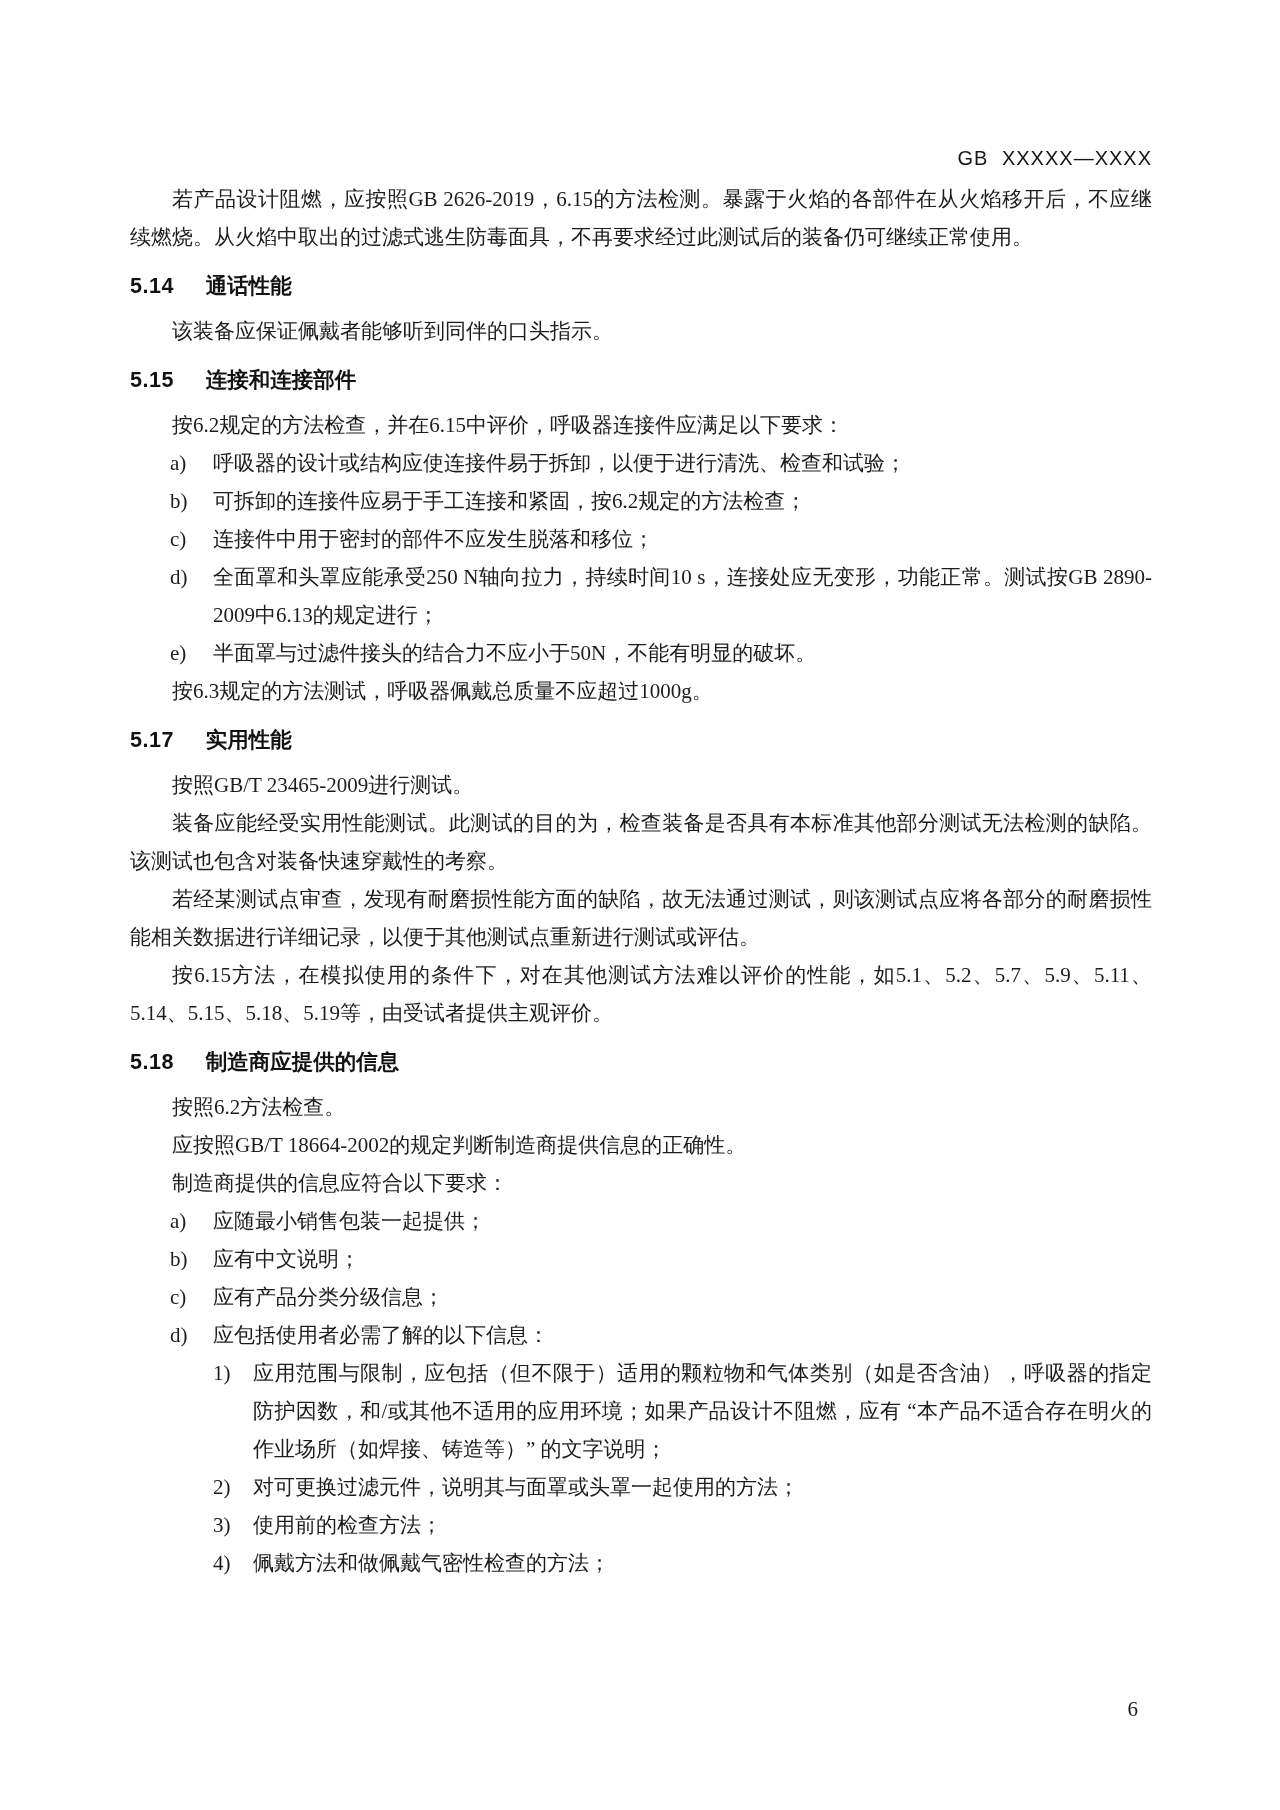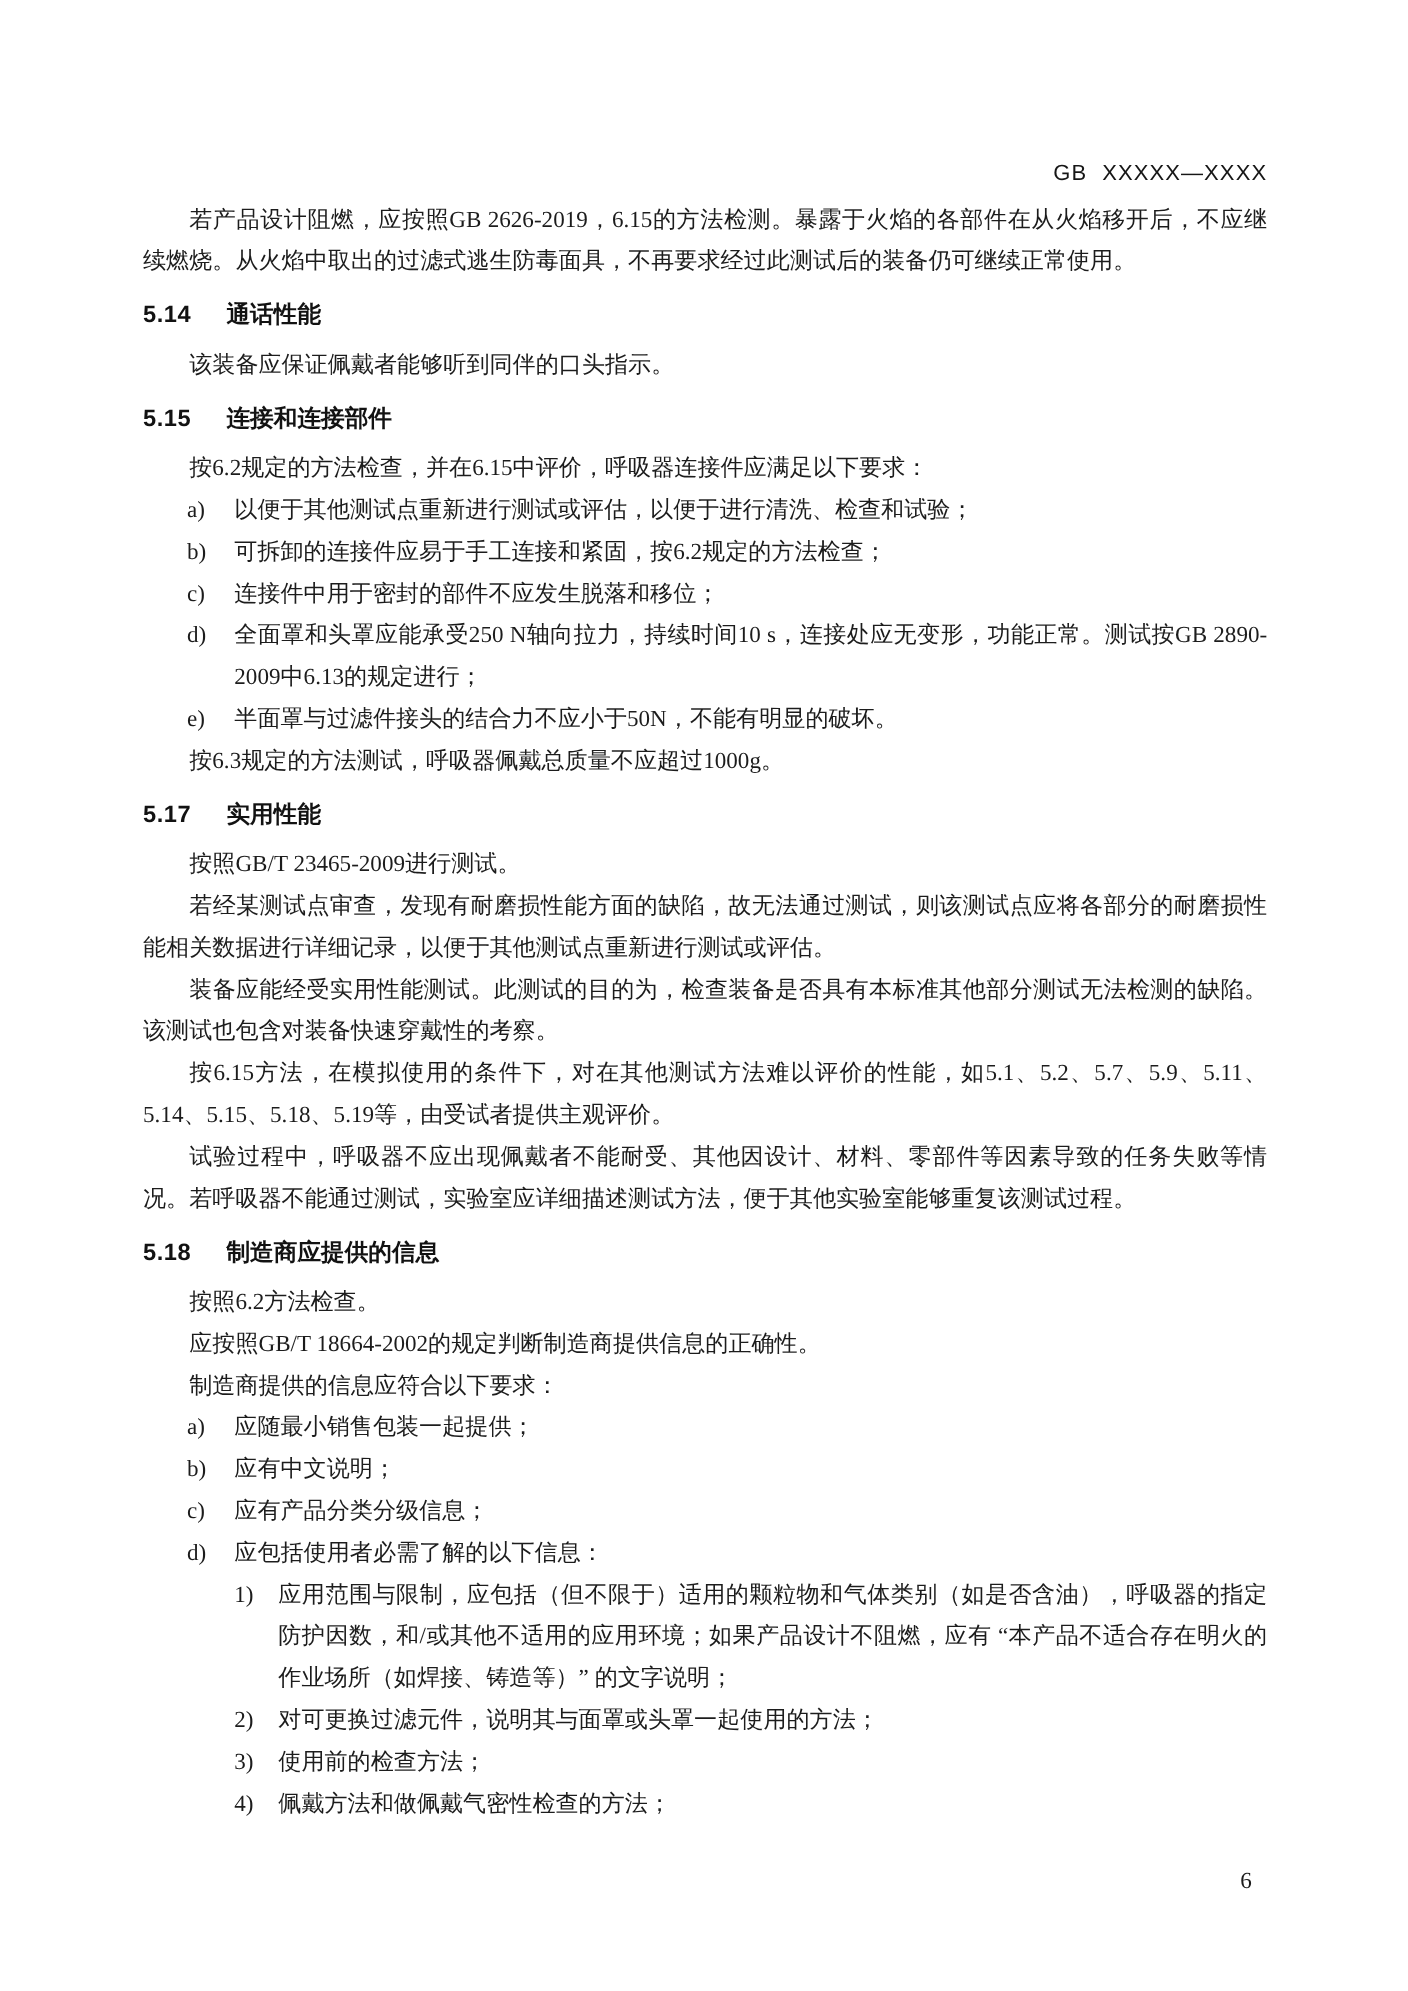--- a/index.html
+++ b/index.html
@@ -89,21 +89,21 @@
     <p class="para">若产品设计阻燃，应按照GB 2626-2019，6.15的方法检测。暴露于火焰的各部件在从火焰移开后，不应继续燃烧。从火焰中取出的过滤式逃生防毒面具，不再要求经过此测试后的装备仍可继续正常使用。</p>
 
     <h2 class="heading"><span class="h-num">5.14</span><span class="h-title">通话性能</span></h2>
     <p class="para">该装备应保证佩戴者能够听到同伴的口头指示。</p>
 
     <h2 class="heading"><span class="h-num">5.15</span><span class="h-title">连接和连接部件</span></h2>
     <p class="para">按6.2规定的方法检查，并在6.15中评价，呼吸器连接件应满足以下要求：</p>
     <div class="list">
       <div class="list-item">
           <span class="li-label">a)</span>
-          <span class="li-text">以便于其他测试点重新进行测试或评估，以便于进行清洗、检查和试验；</span>
+          <span class="li-text">呼吸器的设计或结构应使连接件易于拆卸，以便于进行清洗、检查和试验；</span>
         </div>
       <div class="list-item">
           <span class="li-label">b)</span>
           <span class="li-text">可拆卸的连接件应易于手工连接和紧固，按6.2规定的方法检查；</span>
         </div>
       <div class="list-item">
           <span class="li-label">c)</span>
           <span class="li-text">连接件中用于密封的部件不应发生脱落和移位；</span>
         </div>
       <div class="list-item">
@@ -113,24 +113,23 @@
       <div class="list-item">
           <span class="li-label">e)</span>
           <span class="li-text">半面罩与过滤件接头的结合力不应小于50N，不能有明显的破坏。</span>
         </div>
     </div>
 
     <p class="para">按6.3规定的方法测试，呼吸器佩戴总质量不应超过1000g。</p>
 
     <h2 class="heading"><span class="h-num">5.17</span><span class="h-title">实用性能</span></h2>
     <p class="para">按照GB/T 23465-2009进行测试。</p>
+    <p class="para">装备应能经受实用性能测试。此测试的目的为，检查装备是否具有本标准其他部分测试无法检测的缺陷。该测试也包含对装备快速穿戴性的考察。</p>
     <p class="para">若经某测试点审查，发现有耐磨损性能方面的缺陷，故无法通过测试，则该测试点应将各部分的耐磨损性能相关数据进行详细记录，以便于其他测试点重新进行测试或评估。</p>
-    <p class="para">装备应能经受实用性能测试。此测试的目的为，检查装备是否具有本标准其他部分测试无法检测的缺陷。该测试也包含对装备快速穿戴性的考察。</p>
     <p class="para">按6.15方法，在模拟使用的条件下，对在其他测试方法难以评价的性能，如5.1、5.2、5.7、5.9、5.11、5.14、5.15、5.18、5.19等，由受试者提供主观评价。</p>
-    <p class="para">试验过程中，呼吸器不应出现佩戴者不能耐受、其他因设计、材料、零部件等因素导致的任务失败等情况。若呼吸器不能通过测试，实验室应详细描述测试方法，便于其他实验室能够重复该测试过程。</p>
 
     <h2 class="heading"><span class="h-num">5.18</span><span class="h-title">制造商应提供的信息</span></h2>
     <p class="para">按照6.2方法检查。</p>
     <p class="para">应按照GB/T 18664-2002的规定判断制造商提供信息的正确性。</p>
     <p class="para">制造商提供的信息应符合以下要求：</p>
     <div class="list">
       <div class="list-item">
           <span class="li-label">a)</span>
           <span class="li-text">应随最小销售包装一起提供；</span>
         </div>

